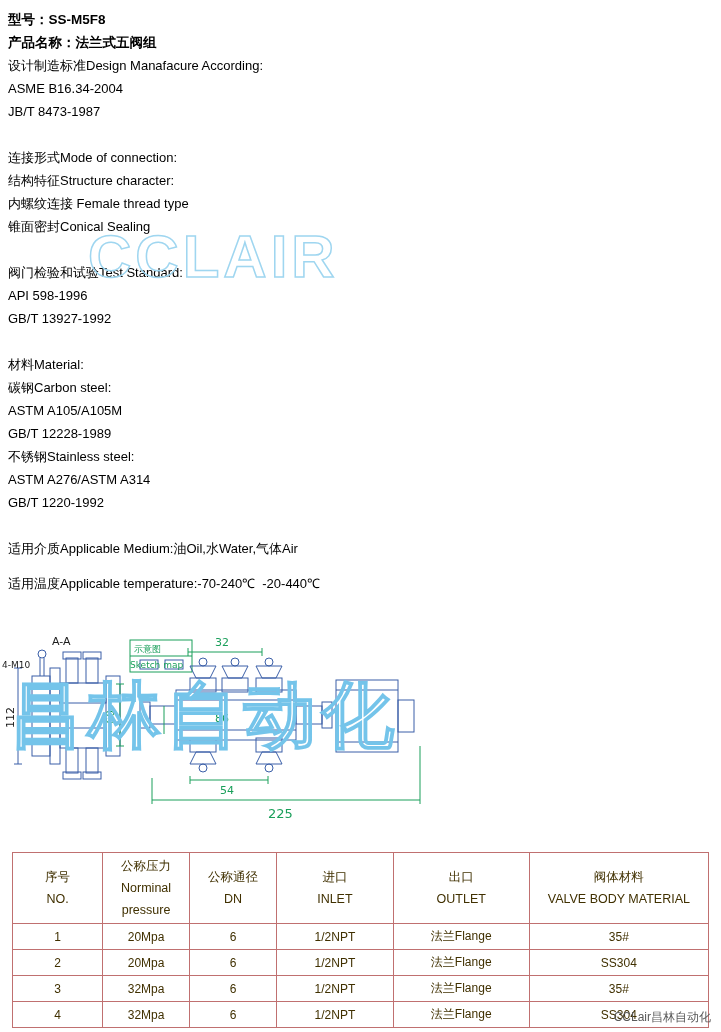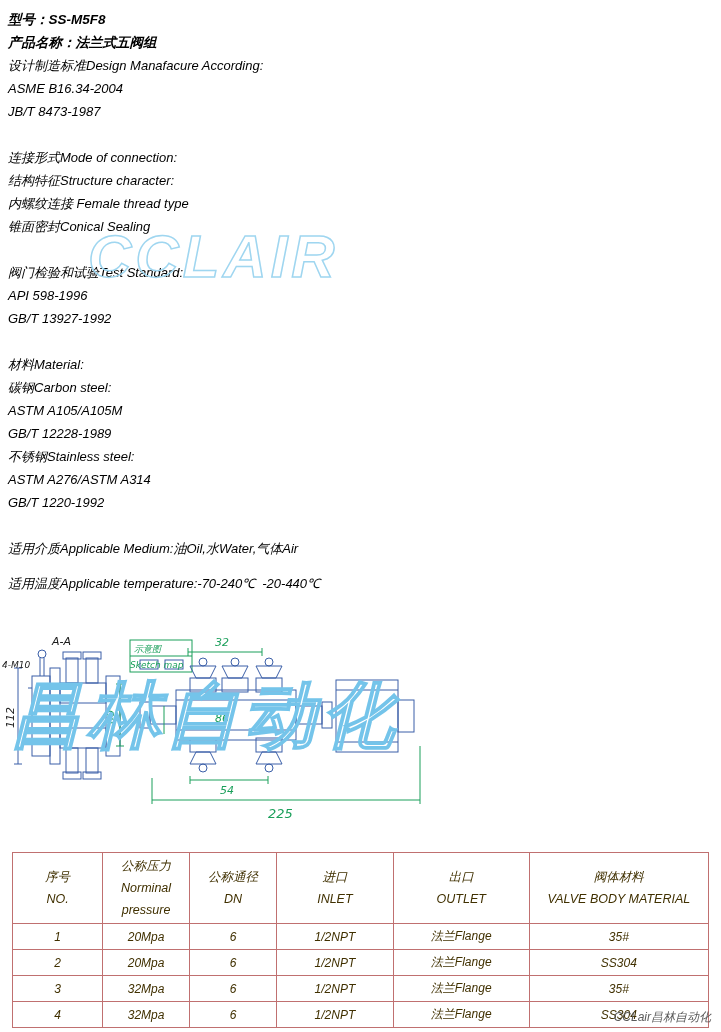--- a/index.html
+++ b/index.html
@@ -13,21 +13,20 @@
     font-family: "Liberation Sans", sans-serif;
     font-size: 13px;
     color: #000000;
     position: relative;
     overflow: hidden;
   }
   .page {
     position: relative;
     width: 721px;
     height: 1032px;
-    font-style: italic;
   }
   .spec-block {
     position: absolute;
     left: 8px;
     top: 8px;
     width: 700px;
   }
   .line {
     line-height: 23px;
     white-space: pre;

